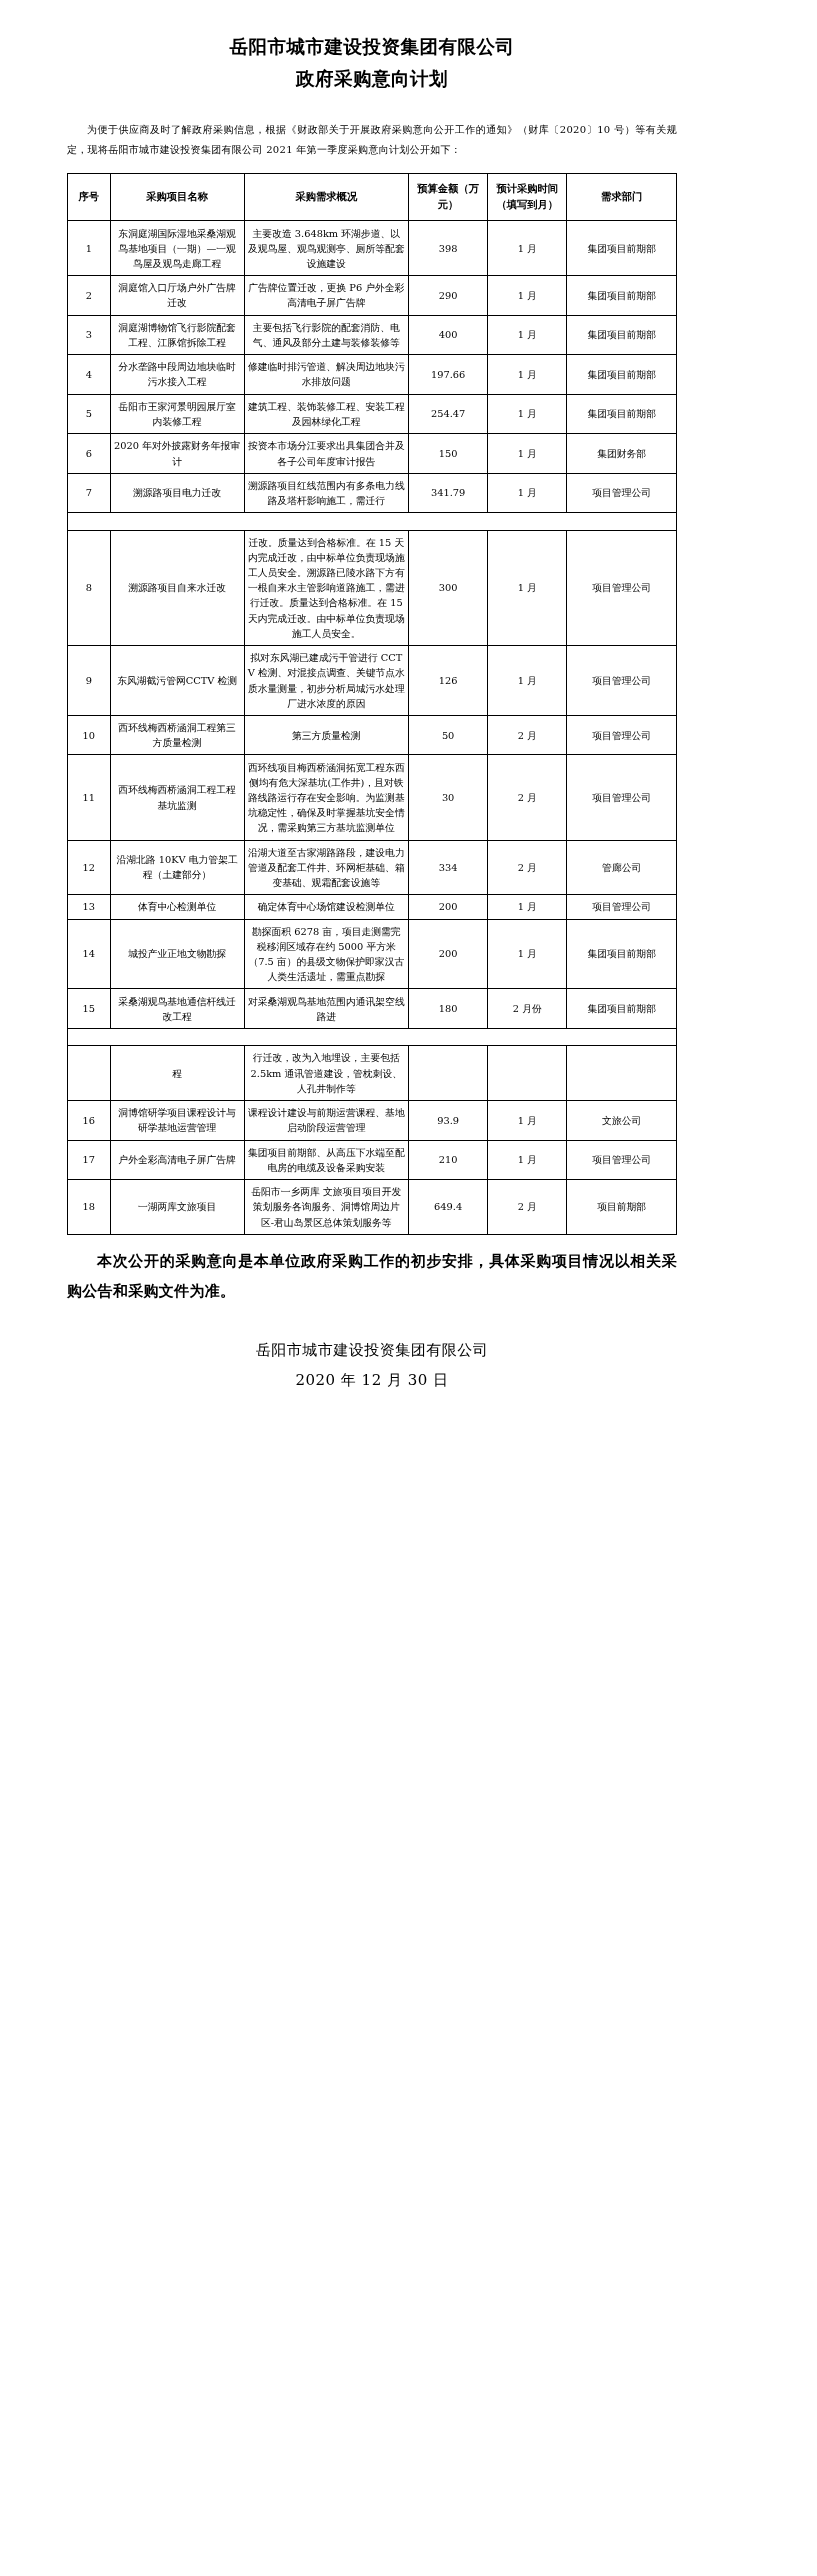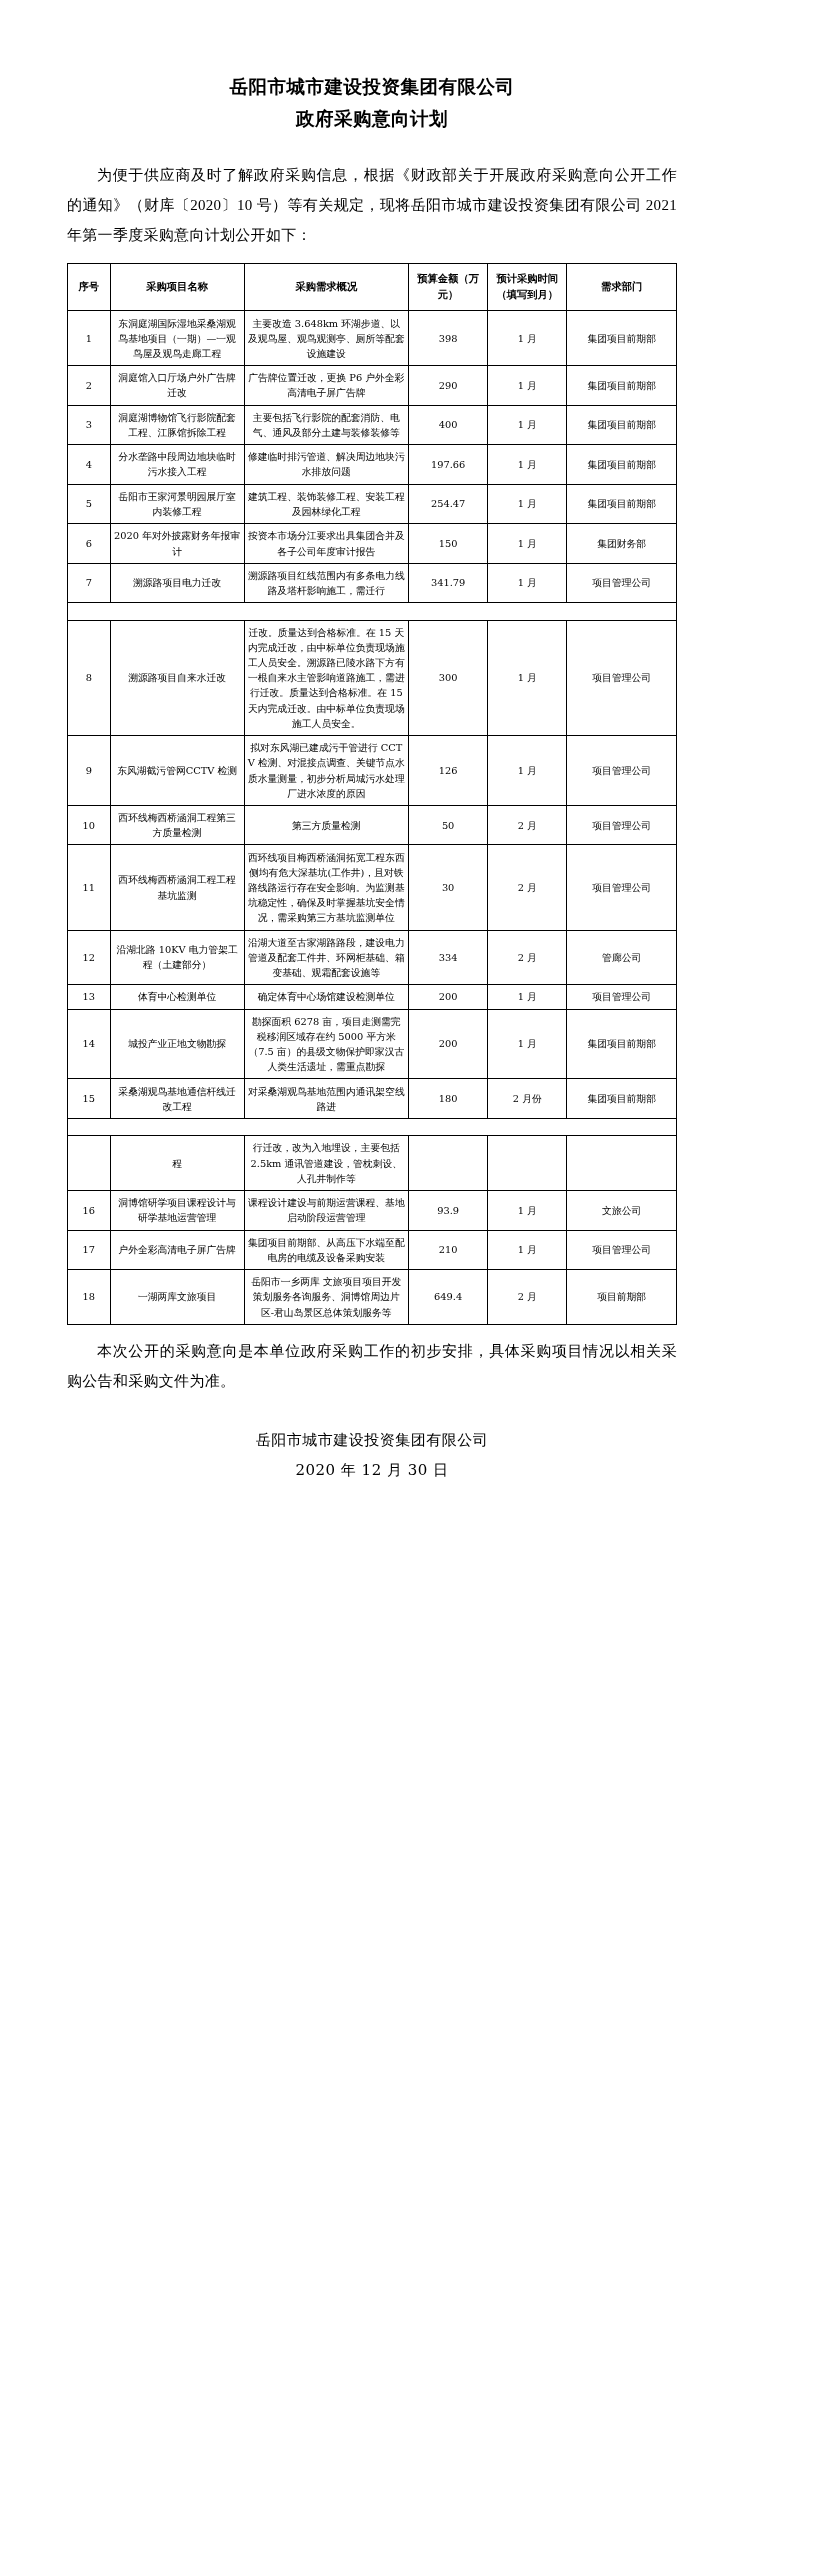--- a/index.html
+++ b/index.html
@@ -9,40 +9,38 @@
   }
   body {
     width: 818px;
     font-family: "DejaVu Serif", "Liberation Serif", serif;
     color: #000000;
   }
   .page {
     width: 780px;
     box-sizing: border-box;
     padding: 31px 103px 31px 67px;
-    margin-top: 40px;
   }
   .title-block {
     text-align: center;
     margin-bottom: 24px;
   }
   .title-line {
     font-size: 18.5px;
     font-weight: bold;
     line-height: 1.75;
     letter-spacing: 0.5px;
   }
   .para {
-    font-size: 15px;
+    font-size: 10px;
     line-height: 2.0;
     text-align: justify;
     text-indent: 2em;
     margin: 0 0 3.1px 0;
     letter-spacing: 0.3px;
-    font-family: Liberation Serif, serif;
   }
   table.proc {
     width: 100%;
     border-collapse: collapse;
     margin: 13.4px 0 11.3px 0;
     table-layout: fixed;
   }
   table.proc col.c-idx { width: 7%; }
   table.proc col.c-name { width: 22%; }
   table.proc col.c-desc { width: 27%; }
@@ -77,20 +75,21 @@
     height: 8.2px;
     padding: 0;
   }
   .closing {
     font-size: 15px;
     line-height: 2.0;
     text-align: justify;
     text-indent: 2em;
     letter-spacing: 0.3px;
     margin-top: 5.2px;
+    font-weight: bold;
   }
   .signature {
     margin-top: 30px;
     text-align: center;
     font-size: 15px;
     line-height: 1.9;
     letter-spacing: 0.5px;
   }
   .sig-line2 {
     margin-top: 1px;

